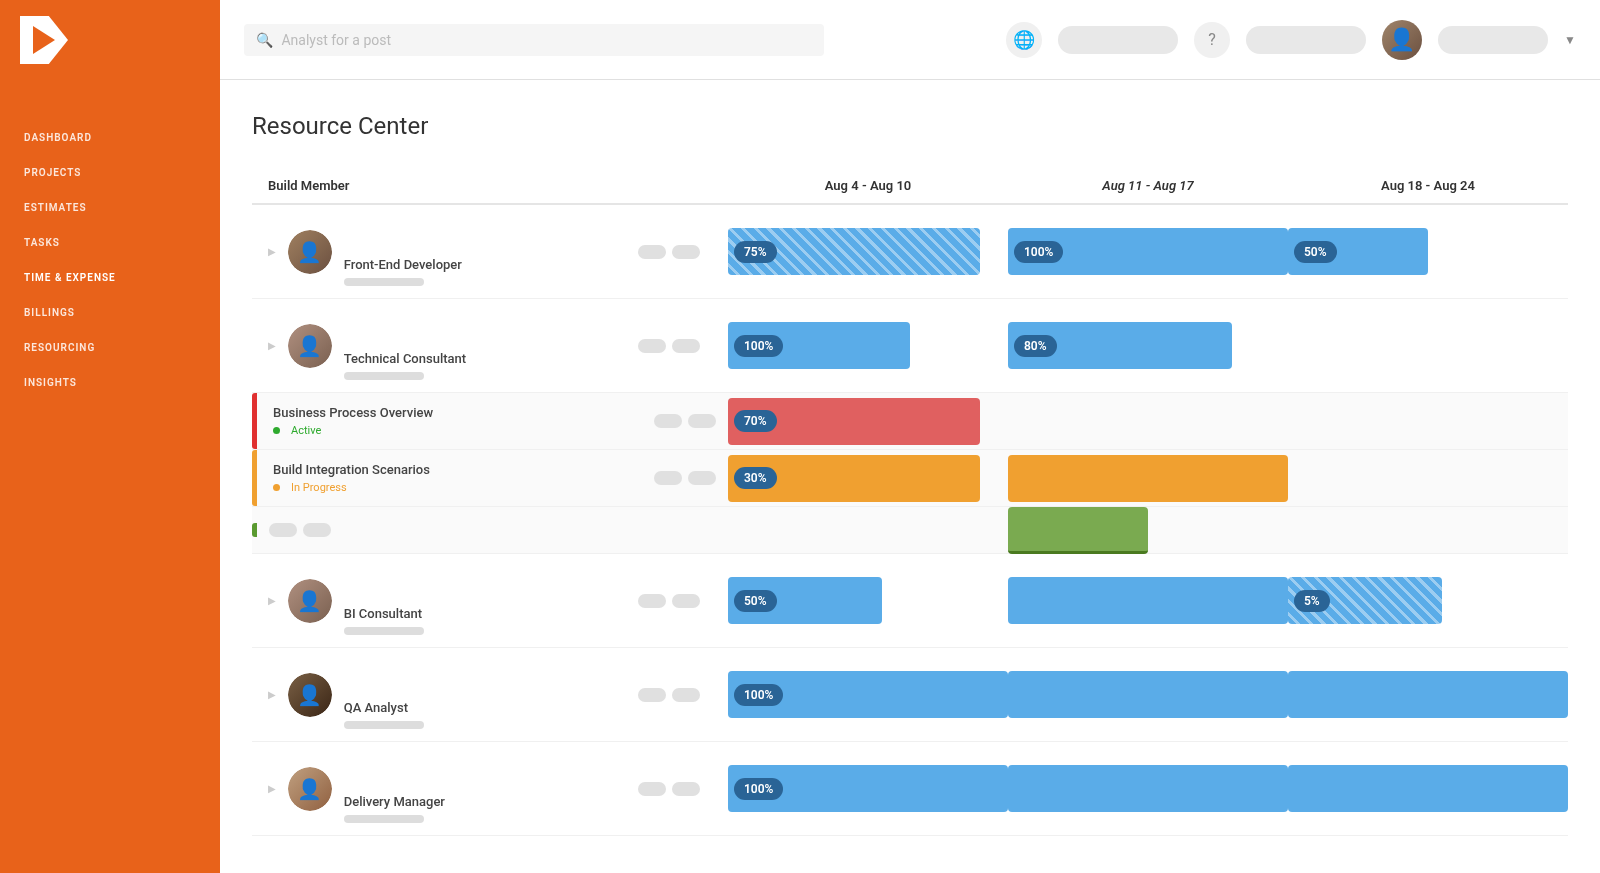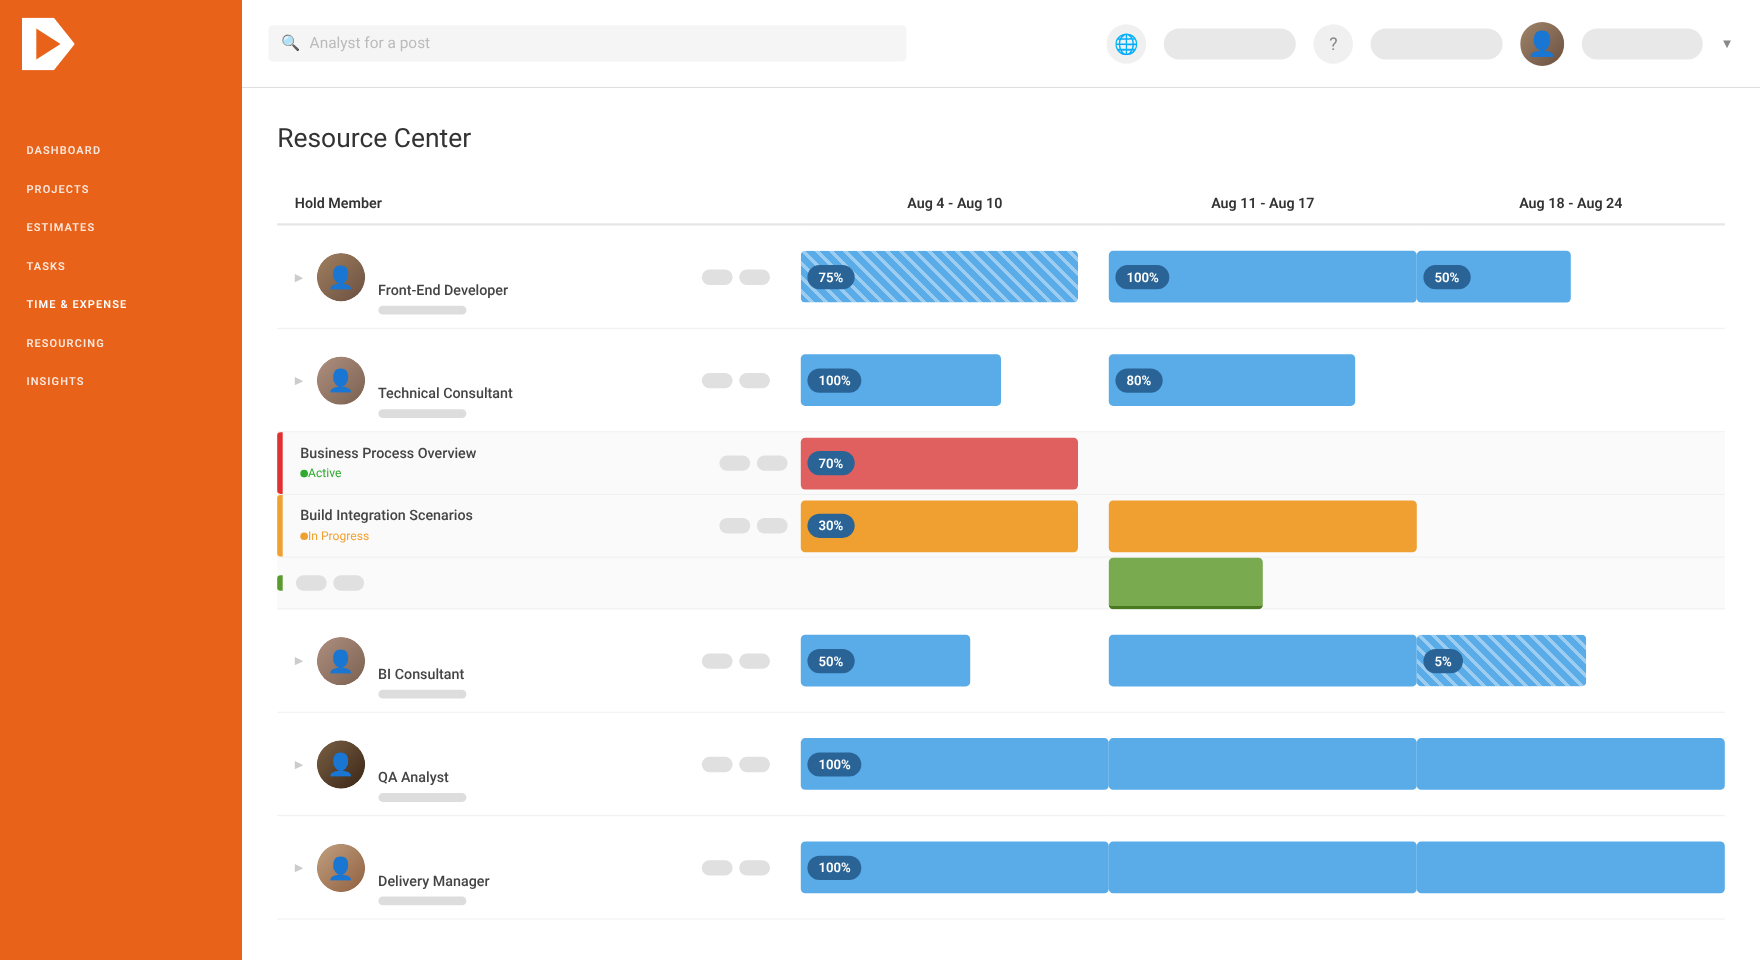--- a/index.html
+++ b/index.html
@@ -219,21 +219,21 @@
     .project-indicator {
       width: 5px;
       align-self: stretch;
       border-radius: 3px 0 0 3px;
     }
     .project-info {
       padding: 12px 16px;
       flex: 1;
     }
     .project-name { font-size: 13px; color: #444; font-weight: 500; }
-    .project-status { font-size: 11px; margin-top: 4px; display: flex; align-items: center; gap: 0; }
+    .project-status { font-size: 11px; margin-top: 4px; display: flex; align-items: center; gap: 11px; }
     .status-dot { width: 7px; height: 7px; border-radius: 50%; display: inline-block; }
     .status-active { color: #2eaa2e; }
     .status-active .status-dot { background: #2eaa2e; }
     .status-inprogress { color: #f0a030; }
     .status-inprogress .status-dot { background: #f0a030; }
     .status-onhold { color: #f0a030; }
     .status-onhold .status-dot { background: #f0a030; }
 
     .col-gantt { padding: 4px 2px; }
 
@@ -253,20 +253,21 @@
     <div class="logo-shape">
       <div class="logo-inner"></div>
     </div>
   </div>
   <nav class="nav-items">
     <div class="nav-item">DASHBOARD</div>
     <div class="nav-item">PROJECTS</div>
     <div class="nav-item">ESTIMATES</div>
     <div class="nav-item">TASKS</div>
     <div class="nav-item active">TIME &amp; EXPENSE</div>
+    <div class="nav-item">BILLINGS</div>
     <div class="nav-item">RESOURCING</div>
     <div class="nav-item">INSIGHTS</div>
   </nav>
 </div>
 
 <div id="main">
 
   <div id="topbar">
     <div class="search-wrapper">
       <span style="color:#aaa;font-size:14px;">🔍</span>
@@ -284,23 +285,23 @@
       <span class="chevron-down">▼</span>
     </div>
   </div>
 
   <div id="content">
     <h1 class="page-title">Resource Center</h1>
 
     <table class="resource-table">
       <thead>
         <tr>
-          <th style="min-width:380px;">Hold Member</th>
+          <th style="min-width:380px;">Build Member</th>
           <th style="width:280px;">Aug 4 - Aug 10</th>
-          <th style="width:280px;">Aug 11 - Aug 17</th>
+          <th style="width:280px;font-style:italic;">Aug 11 - Aug 17</th>
           <th style="width:280px;">Aug 18 - Aug 24</th>
         </tr>
       </thead>
       <tbody id="table-body">
       <tr class="person-row">
       <td>
         <div class="member-cell">
           <span class="expand-btn">▶</span>
           <div class="member-avatar">
             <div class="avatar-placeholder" style="background:linear-gradient(135deg, #a08060 0%, #6b5040 100%); font-size:20px;">👤</div>

